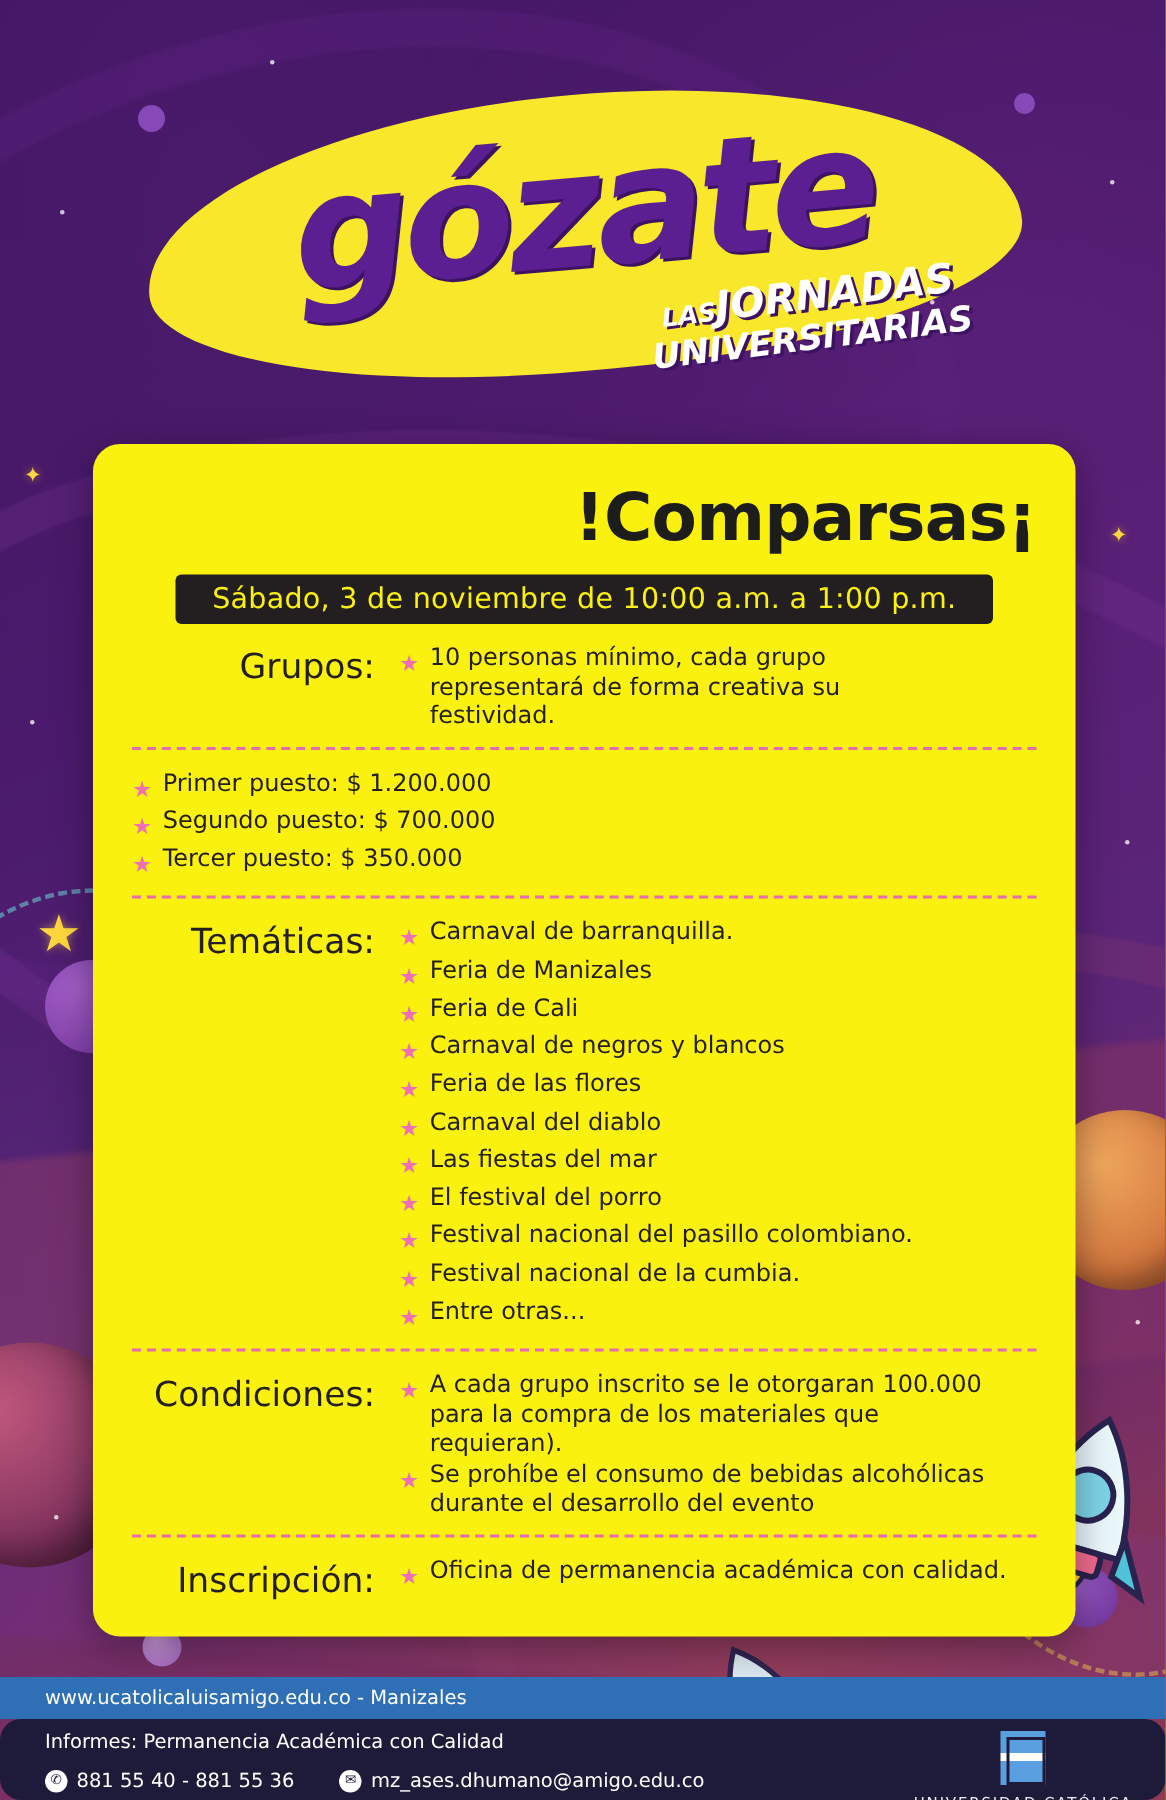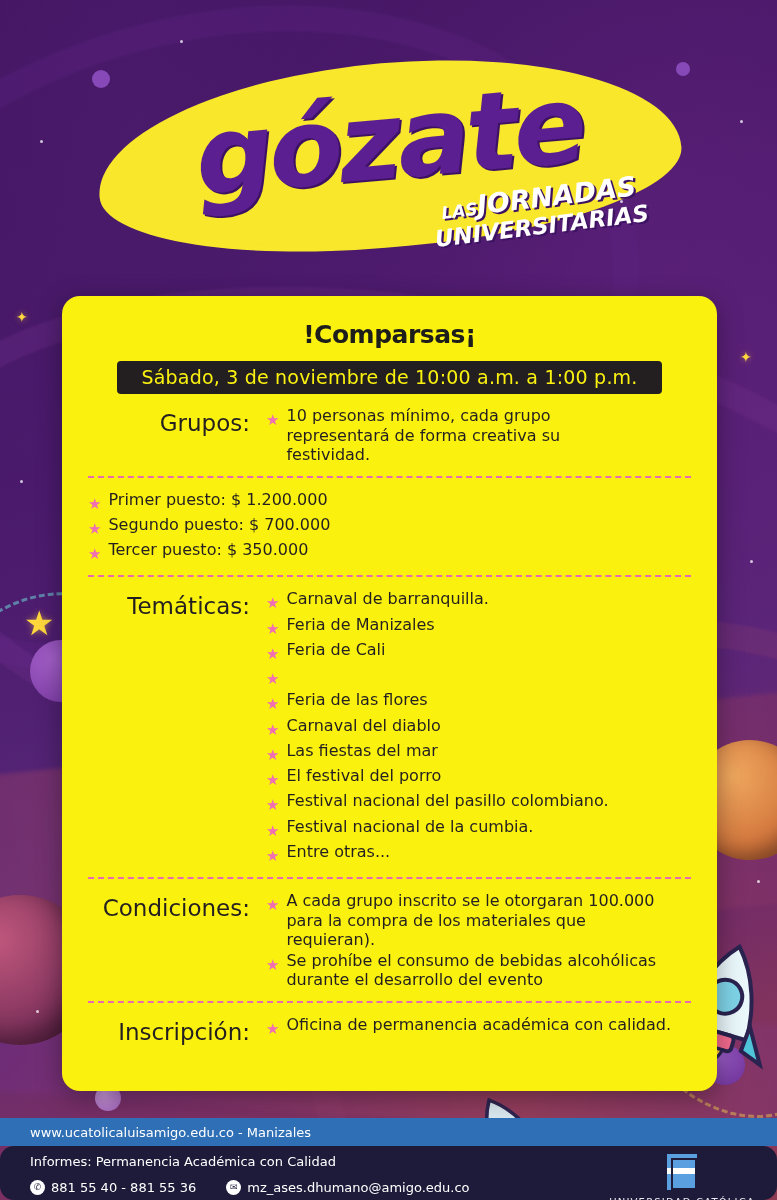--- a/index.html
+++ b/index.html
@@ -161,22 +161,22 @@
     position: absolute;
     left: 62px; top: 296px;
     width: 655px; height: 795px;
     background: #fbf10f;
     border-radius: 18px;
     box-shadow: 0 6px 26px rgba(0,0,0,.35);
     padding: 18px 26px 10px 26px;
   }
 
   #card-title {
-    text-align: center;
-    font-size: 25px;
+    text-align: right;
+    font-size: 44px;
     font-weight: bold;
     color: #1d1d1b;
     font-family: "DejaVu Sans", sans-serif;
     letter-spacing: -0.5px;
     margin-top: 6px;
   }
 
   #date-bar {
     margin: 12px auto 0 auto;
     width: 545px;
@@ -399,20 +399,21 @@
         <div class="bullet-row">
           <span class="bullet">★</span>
           <span class="bullet-text">Feria de Manizales</span>
         </div>
         <div class="bullet-row">
           <span class="bullet">★</span>
           <span class="bullet-text">Feria de Cali</span>
         </div>
         <div class="bullet-row">
           <span class="bullet">★</span>
+          <span class="bullet-text">Carnaval de negros y blancos</span>
         </div>
         <div class="bullet-row">
           <span class="bullet">★</span>
           <span class="bullet-text">Feria de las flores</span>
         </div>
         <div class="bullet-row">
           <span class="bullet">★</span>
           <span class="bullet-text">Carnaval del diablo</span>
         </div>
         <div class="bullet-row">

